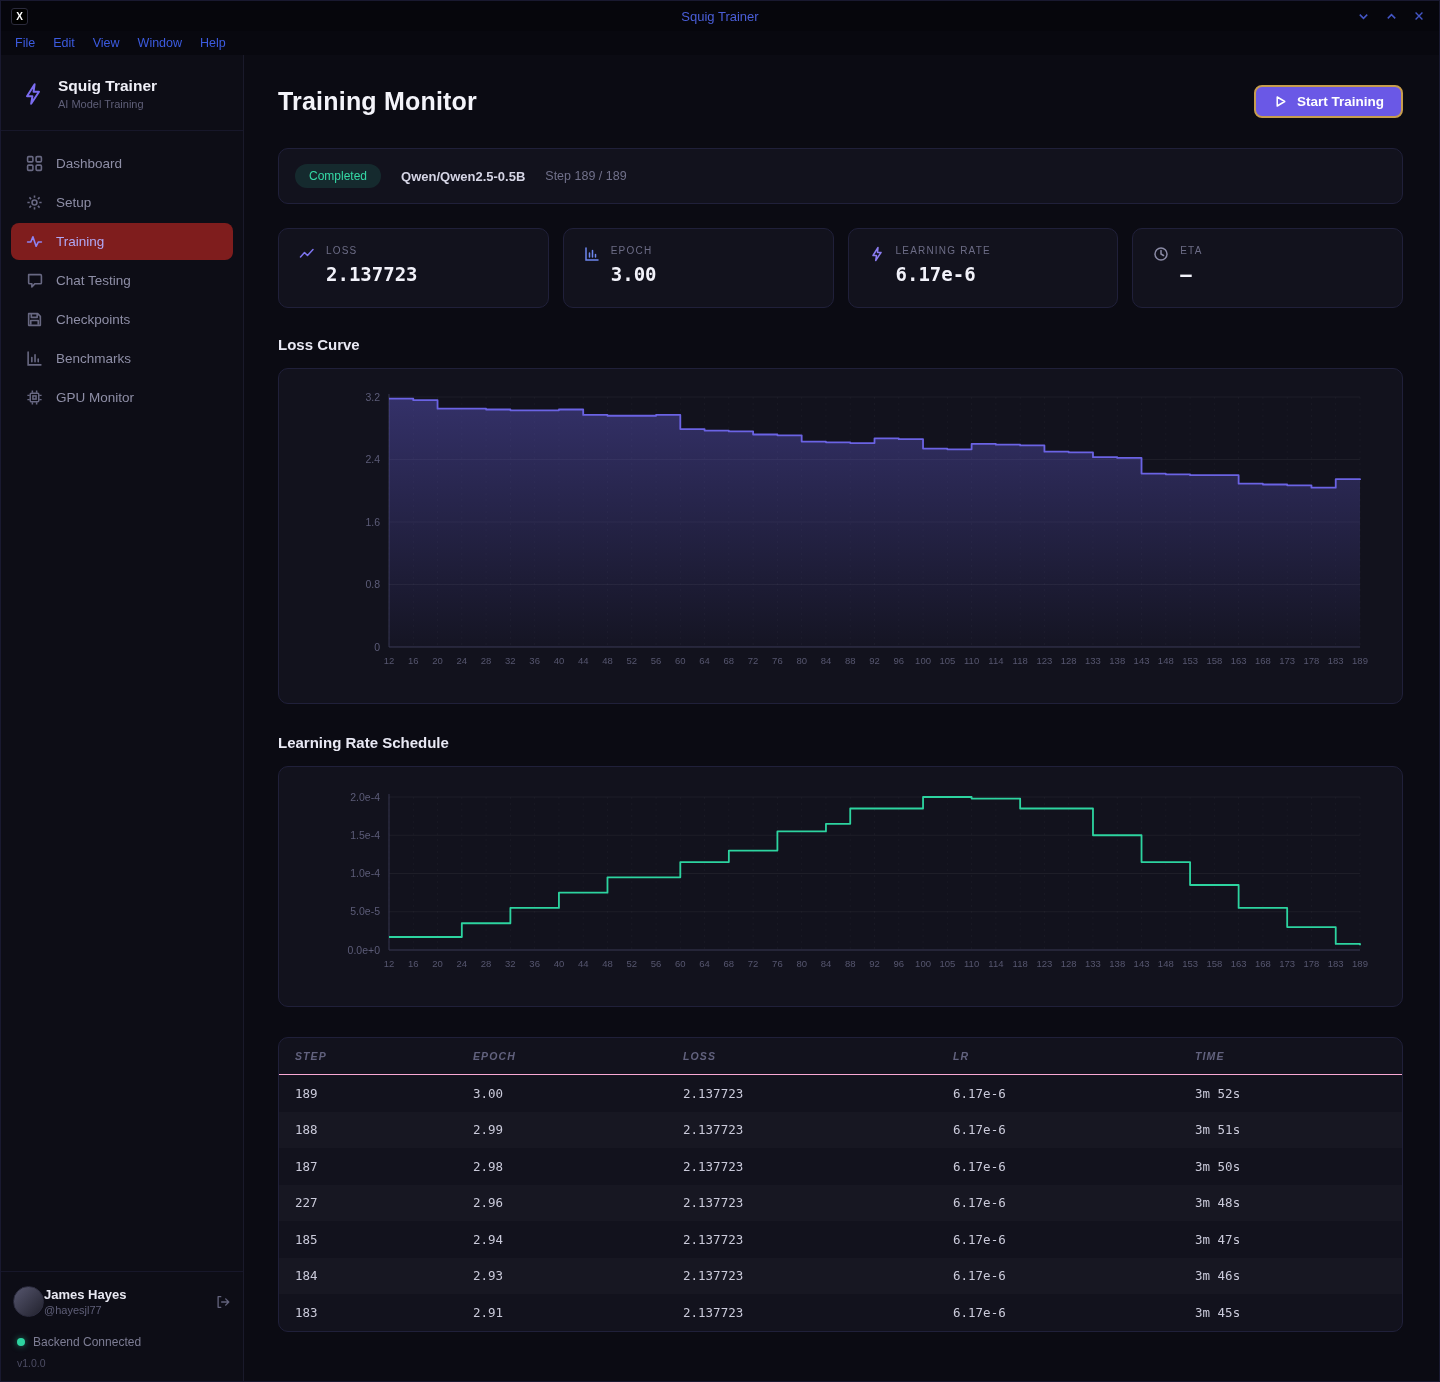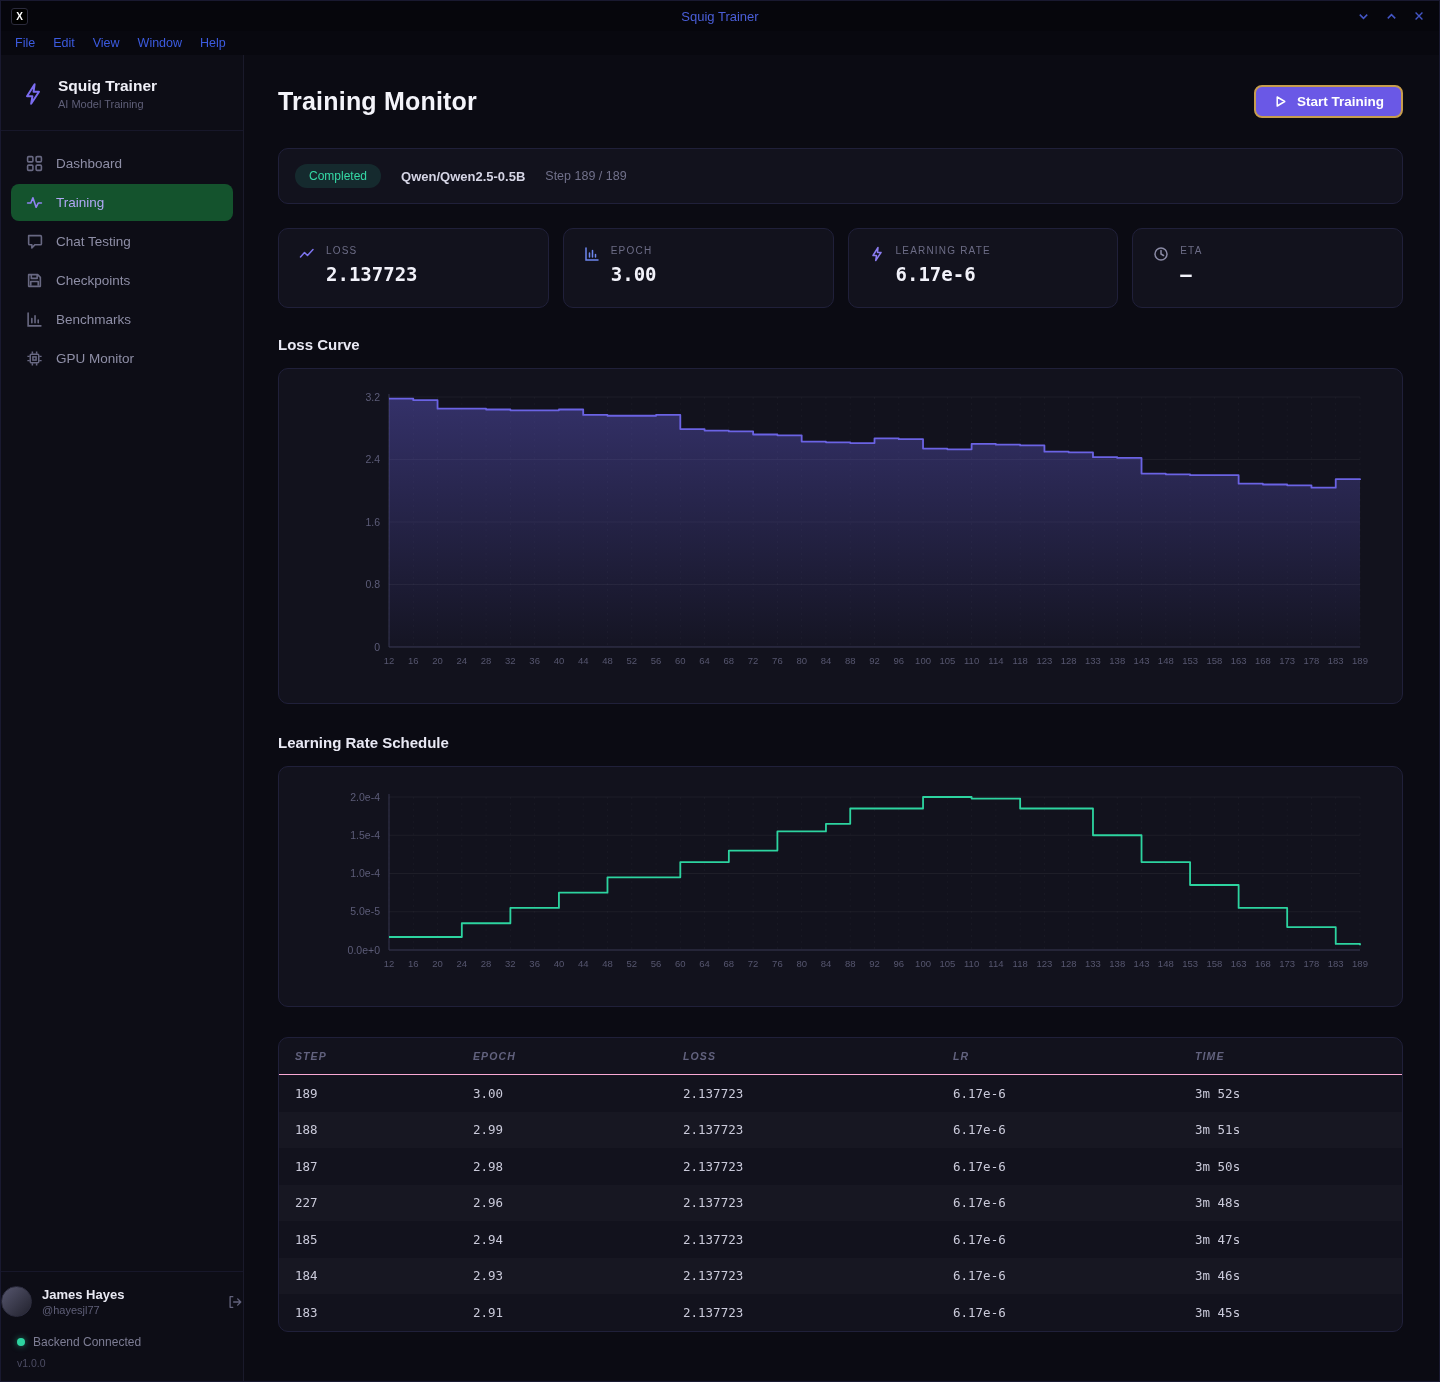--- a/index.html
+++ b/index.html
@@ -32,25 +32,25 @@
     border-right:1px solid #1a1a2b; display:flex; flex-direction:column; }
   .brand { display:flex; gap:13px; align-items:center; padding:22px 20px 20px;
     border-bottom:1px solid #17172a; }
   .brand-icon { color:#7b6cf0; display:flex; }
   .brand-name { font-size:15.5px; font-weight:bold; color:#f0f0f8; }
   .brand-sub { font-size:11px; color:#5f5f78; margin-top:3px; }
   .nav { padding:14px 10px; display:flex; flex-direction:column; gap:2px; flex:1; }
   .nav-item { display:flex; align-items:center; gap:13px; padding:10px 15px;
     border-radius:8px; font-size:13.5px; color:#8e8ea6; cursor:pointer; }
   .nav-item .nav-icon { display:flex; color:#686882; }
-  .nav-item.active { background:#14532d; color:#b0a8f5; }
+  .nav-item.active { background:#7f1d1d; color:#b0a8f5; }
   .nav-item.active .nav-icon { color:#8f83f0; }
 
-  .user-block { border-top:1px solid #17172a; padding:14px 0 10px;
-    display:flex; align-items:center; gap:10px; cursor:pointer; }
+  .user-block { border-top:1px solid #17172a; padding:14px 12px 10px;
+    display:flex; align-items:center; cursor:pointer; }
   .avatar { width:31px; height:31px; border-radius:50%; flex:0 0 31px;
     background:linear-gradient(135deg,#56566e,#21212d); border:1px solid #2c2c3e; }
   .user-name { font-size:13px; font-weight:bold; color:#e8e8f2; }
   .user-handle { font-size:11px; color:#5f5f78; margin-top:2px; }
   .logout { margin-left:auto; color:#62627c; display:flex; cursor:pointer; }
   .backend { display:flex; align-items:center; gap:8px; padding:8px 16px 2px;
     font-size:12px; color:#7d7d94; }
   .dot { width:8px; height:8px; border-radius:50%; background:#2dd4a0;
     box-shadow:0 0 6px rgba(45,212,160,.55); }
   .version { padding:6px 16px 12px; font-size:10.5px; color:#4d4d64; }
@@ -154,20 +154,29 @@
         <div class="nav-item">
           <span class="nav-icon">
               <svg width="17" height="17" viewBox="0 0 16 16" fill="none" stroke="currentColor" stroke-width="1.5">
                 <rect x="1.5" y="1.5" width="5" height="5" rx="1"></rect>
                 <rect x="9.5" y="1.5" width="5" height="5" rx="1"></rect>
                 <rect x="1.5" y="9.5" width="5" height="5" rx="1"></rect>
                 <rect x="9.5" y="9.5" width="5" height="5" rx="1"></rect>
               </svg>
             </span>
           <span>Dashboard</span>
+        </div>
+        <div class="nav-item">
+          <span class="nav-icon">
+              <svg width="17" height="17" viewBox="0 0 16 16" fill="none" stroke="currentColor" stroke-width="1.5">
+                <circle cx="8" cy="8" r="2.3"></circle>
+                <path d="M8 1.3v2.2M8 12.5v2.2M1.3 8h2.2M12.5 8h2.2M3.2 3.2l1.6 1.6M11.2 11.2l1.6 1.6M12.8 3.2l-1.6 1.6M4.8 11.2l-1.6 1.6"></path>
+              </svg>
+            </span>
+          <span>Setup</span>
         </div>
         <div class="nav-item active">
           <span class="nav-icon">
               <svg width="17" height="17" viewBox="0 0 16 16" fill="none" stroke="currentColor" stroke-width="1.5" stroke-linejoin="round" stroke-linecap="round">
                 <path d="M1.5 8.5h3l2-5 3 9 2-4h3"></path>
               </svg>
             </span>
           <span>Training</span>
         </div>
         <div class="nav-item">

